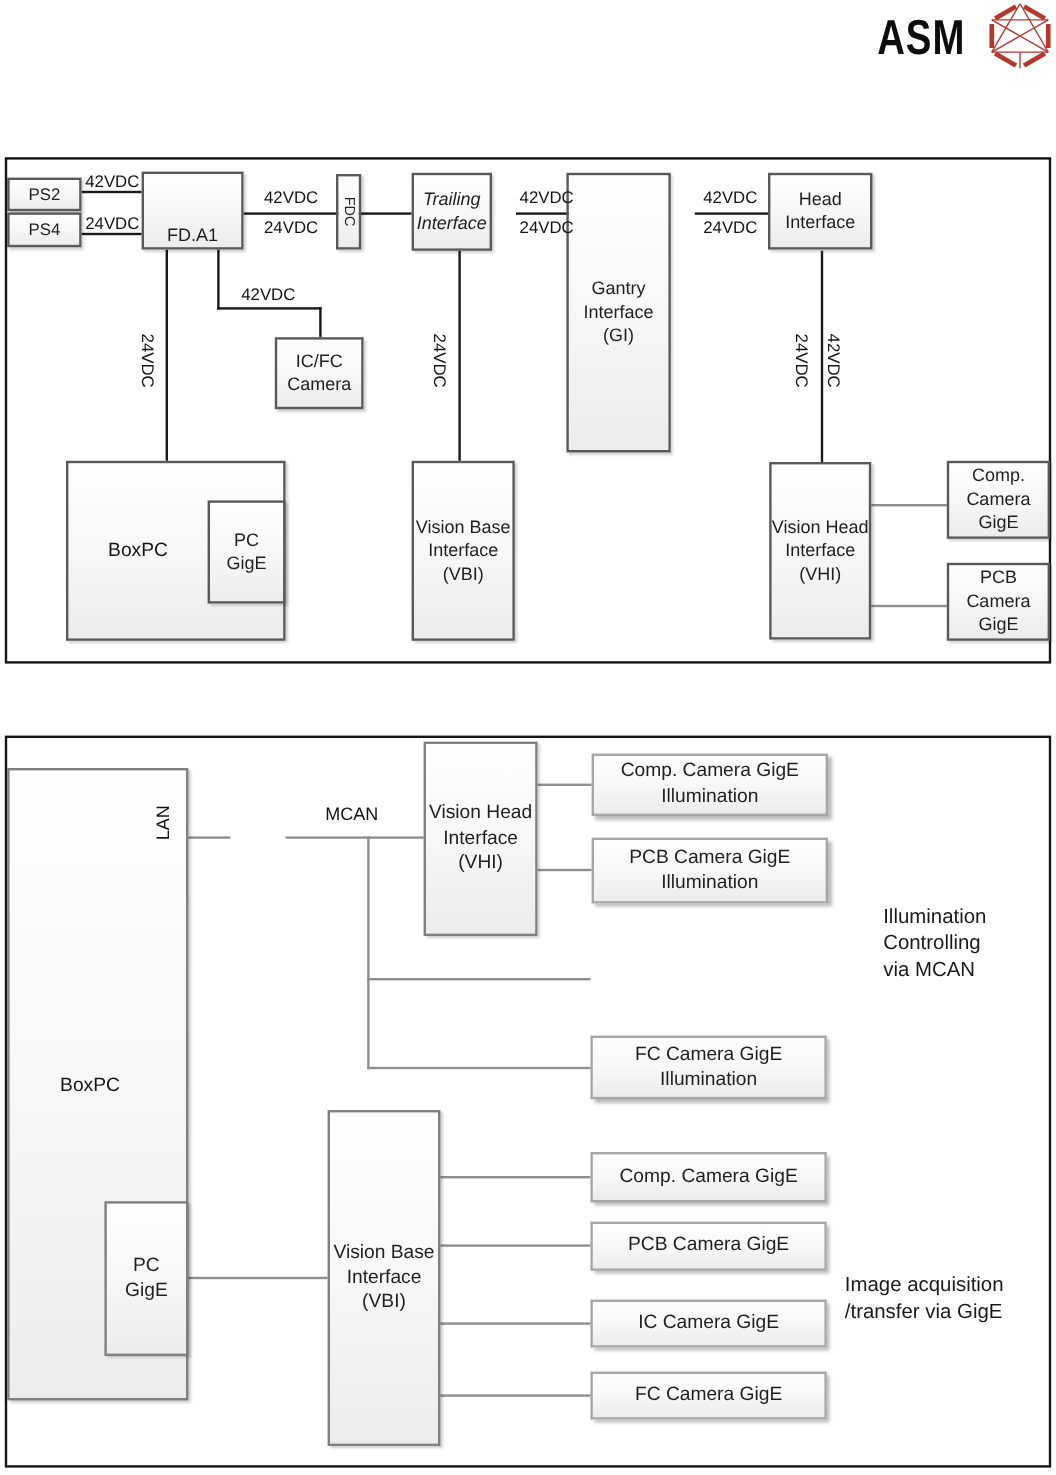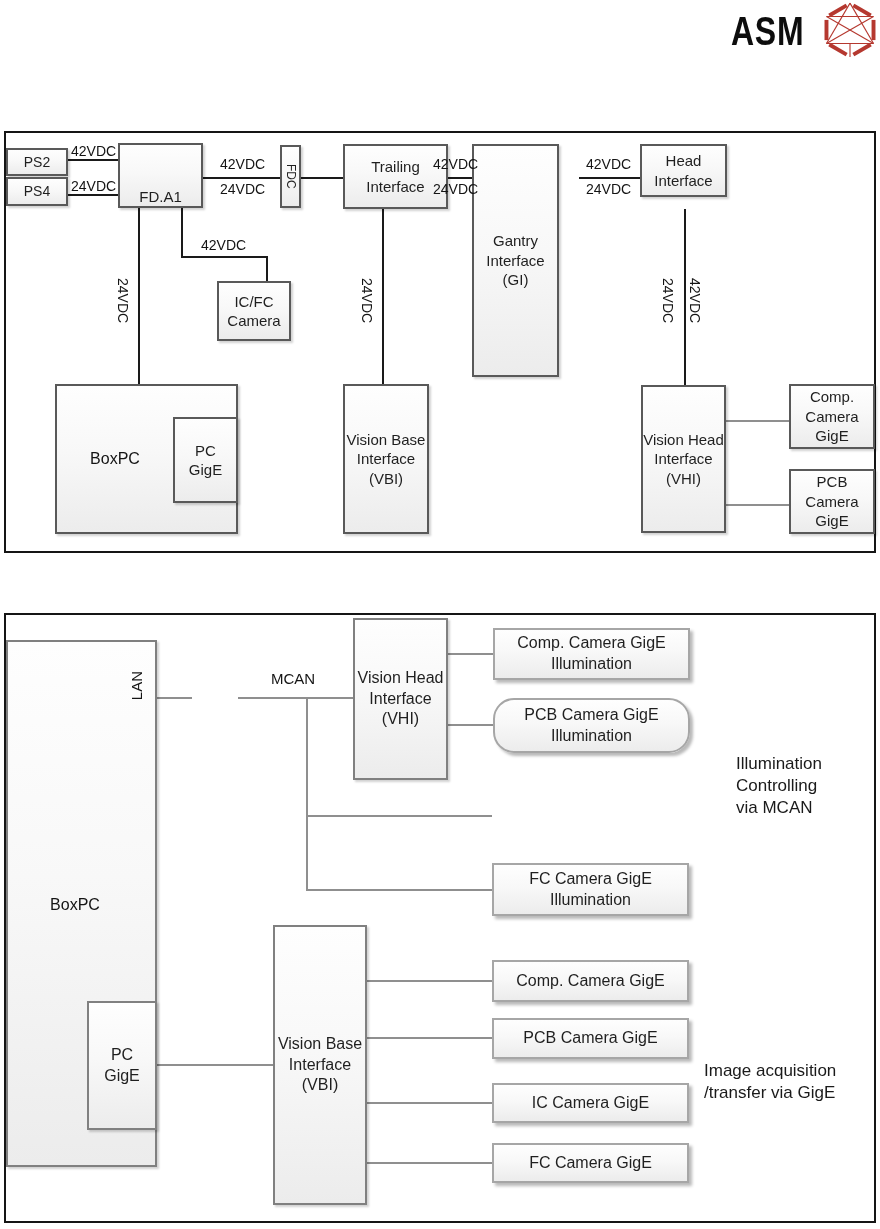--- a/index.html
+++ b/index.html
@@ -74,30 +74,30 @@
     </div>
   <div class="box" style="left:6px;top:177px;width:62px;height:29px;font-size:14px;">
     <span>PS4</span>
     </div>
   <div class="box" style="left:118px;top:143px;width:85px;height:65px;align-items:flex-end;">
     <span>FD.A1</span>
     </div>
   <div class="box" style="left:280px;top:145px;width:21px;height:63px;font-size:12px;">
     <span class="vtext">FDC</span>
     </div>
-  <div class="box" style="left:343px;top:144px;width:105px;height:65px;">
+  <div class="box" style="left:343px;top:144px;width:67px;height:65px;font-style:italic;">
     <span>Trailing Interface</span>
     </div>
   <div class="box" style="left:472px;top:144px;width:87px;height:233px;">
     <span>Gantry Interface (GI)</span>
     </div>
-  <div class="box" style="left:640px;top:144px;width:87px;height:53px;">
+  <div class="box" style="left:640px;top:144px;width:87px;height:64px;">
     <span>Head Interface</span>
     </div>
-  <div class="box" style="left:217px;top:281px;width:74px;height:60px;">
+  <div class="box" style="left:229px;top:281px;width:74px;height:60px;">
     <span>IC/FC Camera</span>
     </div>
   <div class="box" style="left:55px;top:384px;width:183px;height:150px;"></div>
   <div class="lbl" style="left:60px;top:450px;width:110px;text-align:center;font-size:16px;">
     <span>BoxPC</span></div>
   <div class="box" style="left:173px;top:417px;width:65px;height:86px;">
     <span class="narrow">PC GigE</span>
     </div>
   <div class="box" style="left:343px;top:384px;width:86px;height:150px;">
     <span>Vision Base Interface (VBI)</span>
@@ -146,21 +146,21 @@
     <span>BoxPC</span></div>
   <div class="lbl vtext-up" style="left:128px;top:671px;font-size:15px;">LAN</div>
   <div class="lbl" style="left:271px;top:670px;font-size:15px;">MCAN</div>
   <div class="box mid" style="left:353px;top:618px;width:95px;height:162px;">
     <span>Vision Head Interface (VHI)</span>
     </div>
 
   <div class="box light" style="left:493px;top:628px;width:197px;height:52px;">
     <span>Comp. Camera GigE Illumination</span>
     </div>
-  <div class="box light" style="left:493px;top:698px;width:197px;height:55px;border-radius:21px;">
+  <div class="box light" style="left:493px;top:698px;width:197px;height:55px;">
     <span>PCB Camera GigE Illumination</span>
     </div>
   <div class="box light" style="left:492px;top:863px;width:197px;height:53px;justify-content:center;">
     <span>FC Camera GigE Illumination</span>
     </div>
 
   <div class="box mid" style="left:87px;top:1001px;width:70px;height:129px;">
     <span class="narrow">PC GigE</span>
     </div>
   <div class="box mid" style="left:273px;top:925px;width:94px;height:280px;">

